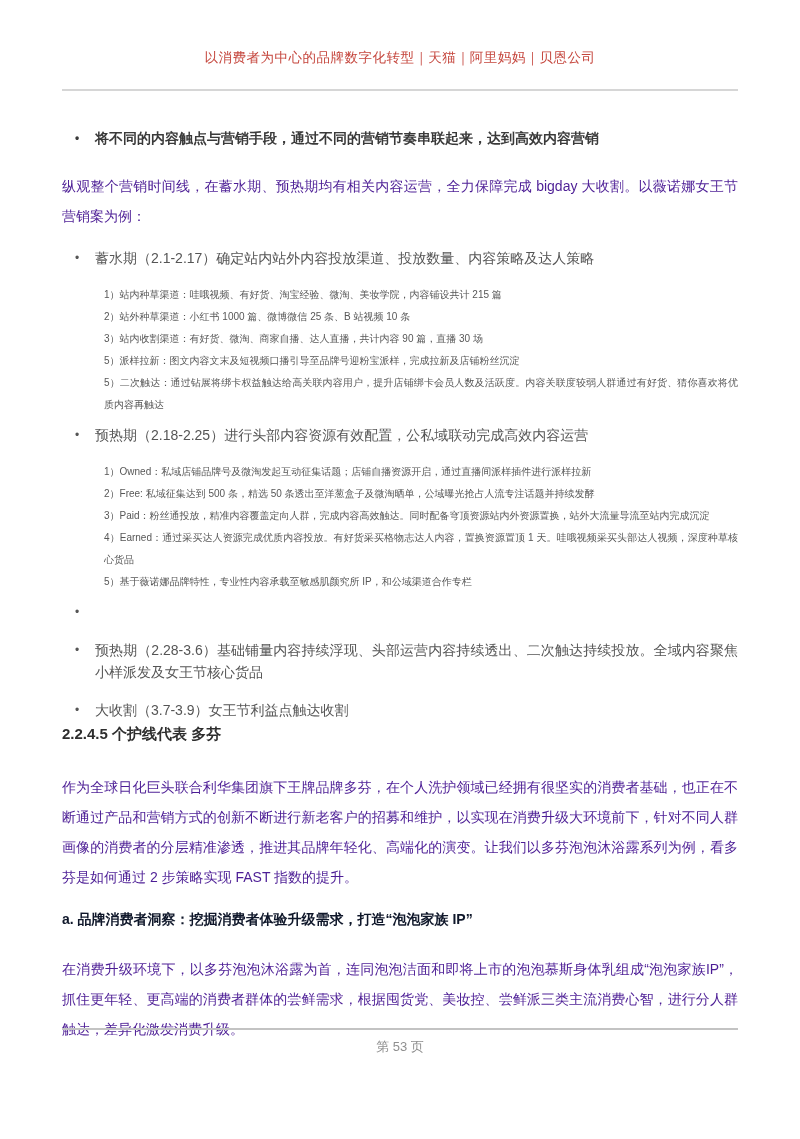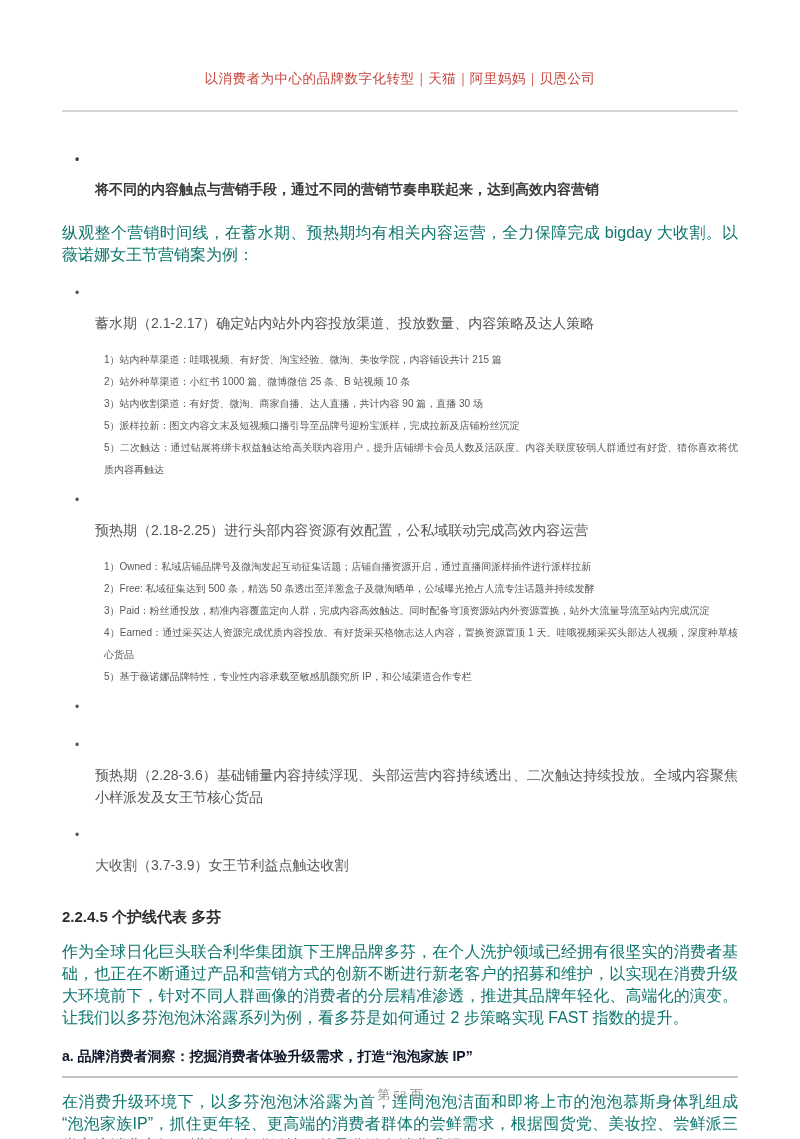--- a/index.html
+++ b/index.html
@@ -15,21 +15,21 @@
     width: 800px;
     height: 1139px;
     background: #ffffff;
     overflow: hidden;
   }
   .content {
     padding: 0 62px;
   }
   
   .doc-header {
-    padding-top: 70px;
+    padding-top: 49px;
     text-align: center;
   }
   .doc-header .title {
     font-size: 13.5px;
     color: #c5463d;
     letter-spacing: 0.5px;
   }
   .rule {
     border: none;
     border-top: 2px solid #d6d6d6;
@@ -48,68 +48,67 @@
   .dot {
     flex: 0 0 20px;
     width: 20px;
     font-size: 12px;
     line-height: 22px;
     color: #555555;
   }
   .lead-bullet .dot { color: #3a3a3a; }
   .para {
     margin: 22px 0 0 0;
-    font-size: 16px;
-    line-height: 22px;
-    color: #0f766e;
+    font-size: 14px;
+    line-height: 30px;
+    color: #4c1d95;
     text-align: justify;
   }
   .bullet-row {
     margin-top: 16px;
     display: flex;
     padding-left: 13px;
     font-size: 14px;
     line-height: 22px;
     color: #555555;
   }
   .bullet-row.tight { margin-top: 8px; }
-  .bullet-text { text-align: justify; margin-top: 30px; }
+  .bullet-text { text-align: justify; }
   .sub-list {
     margin: 15px 0 0 42px;
   }
   .sub-list p {
     margin: 0;
     font-size: 10px;
     line-height: 22px;
     color: #575757;
     text-align: justify;
   }
   .section-heading {
-    margin: 30px 0 0 0;
+    margin: 2px 0 0 0;
     font-size: 15px;
     line-height: 21px;
     font-weight: bold;
     color: #2e2e2e;
   }
   .sub-heading {
     margin: 16px 0 0 0;
     font-size: 14px;
     line-height: 22px;
     font-weight: bold;
     color: #0f172a;
   }
-  .section-para { margin-top: 14px; }
+  .section-para { margin-top: 28px; }
   .sub-para { margin-top: 24px; }
   
   .doc-footer {
     position: absolute;
     left: 62px;
     right: 62px;
-    top: 1076px;
-    font-family: Liberation Serif, serif;
+    top: 1028px;
   }
   .doc-footer .rule {
     margin: 0;
     border-top: 2px solid #c3c3c3;
   }
   .page-number {
     margin: 8px 0 0 0;
     text-align: center;
     font-size: 13px;
     color: #8f8f8f;

